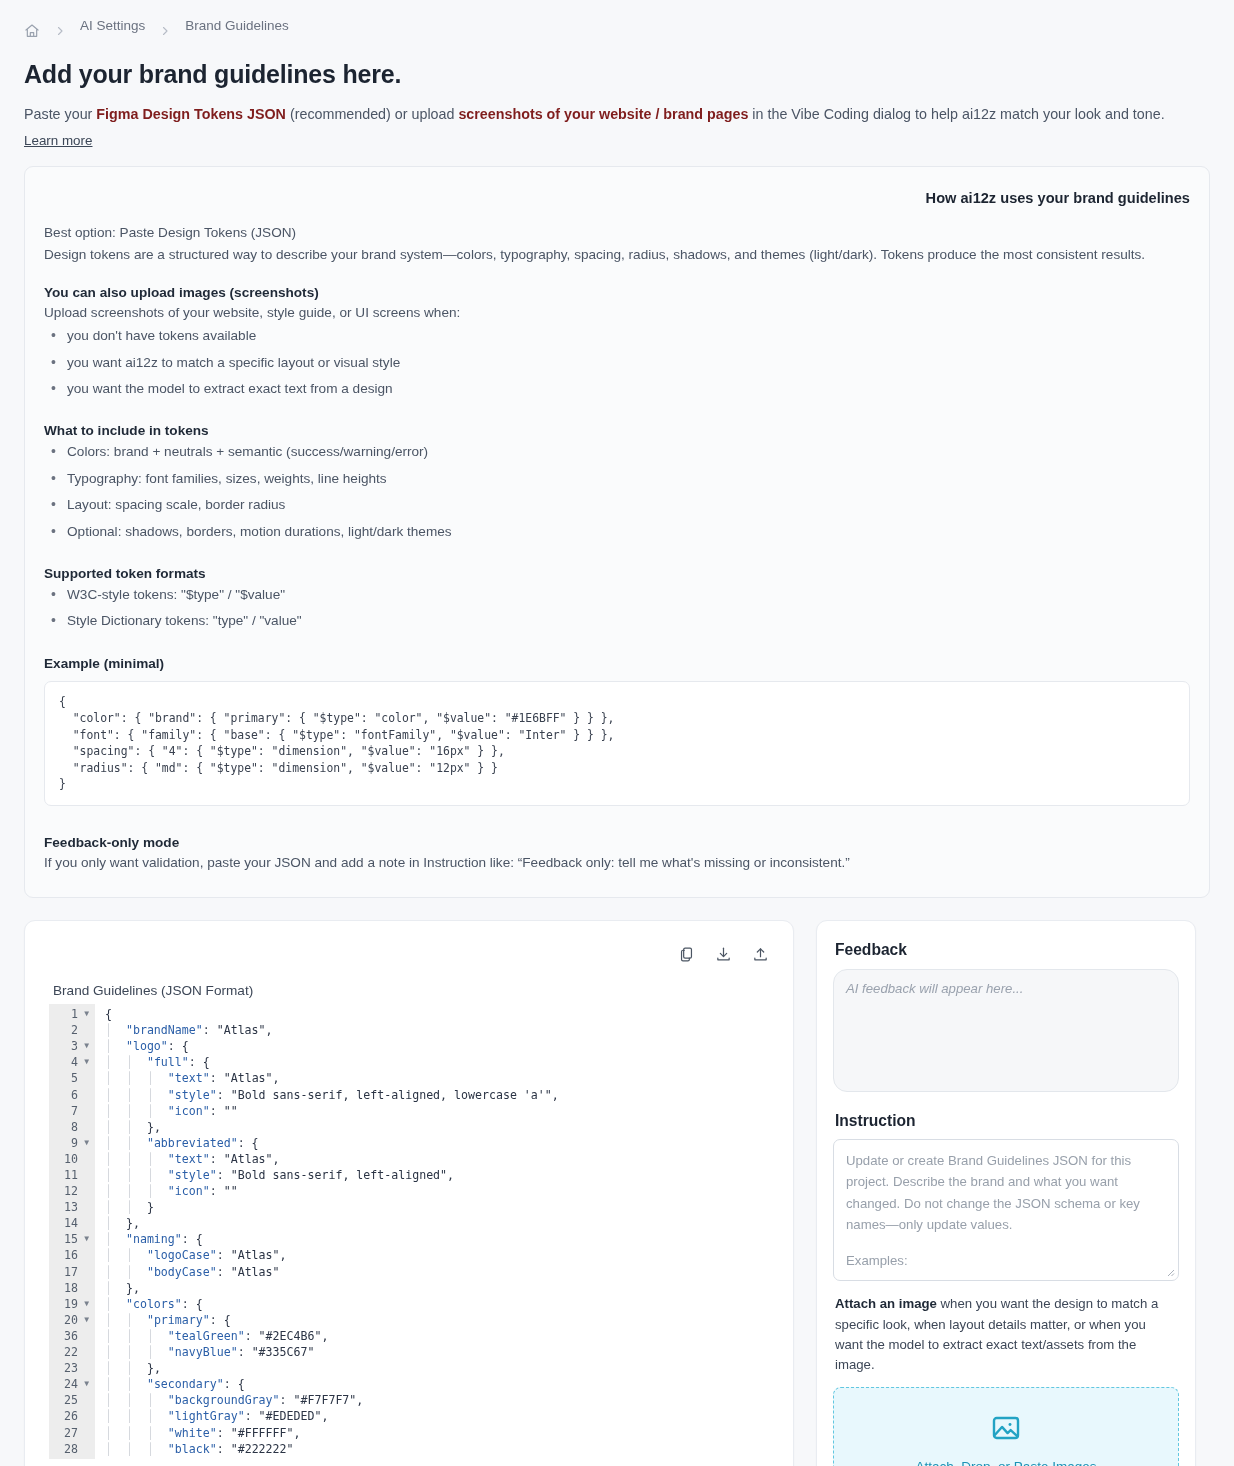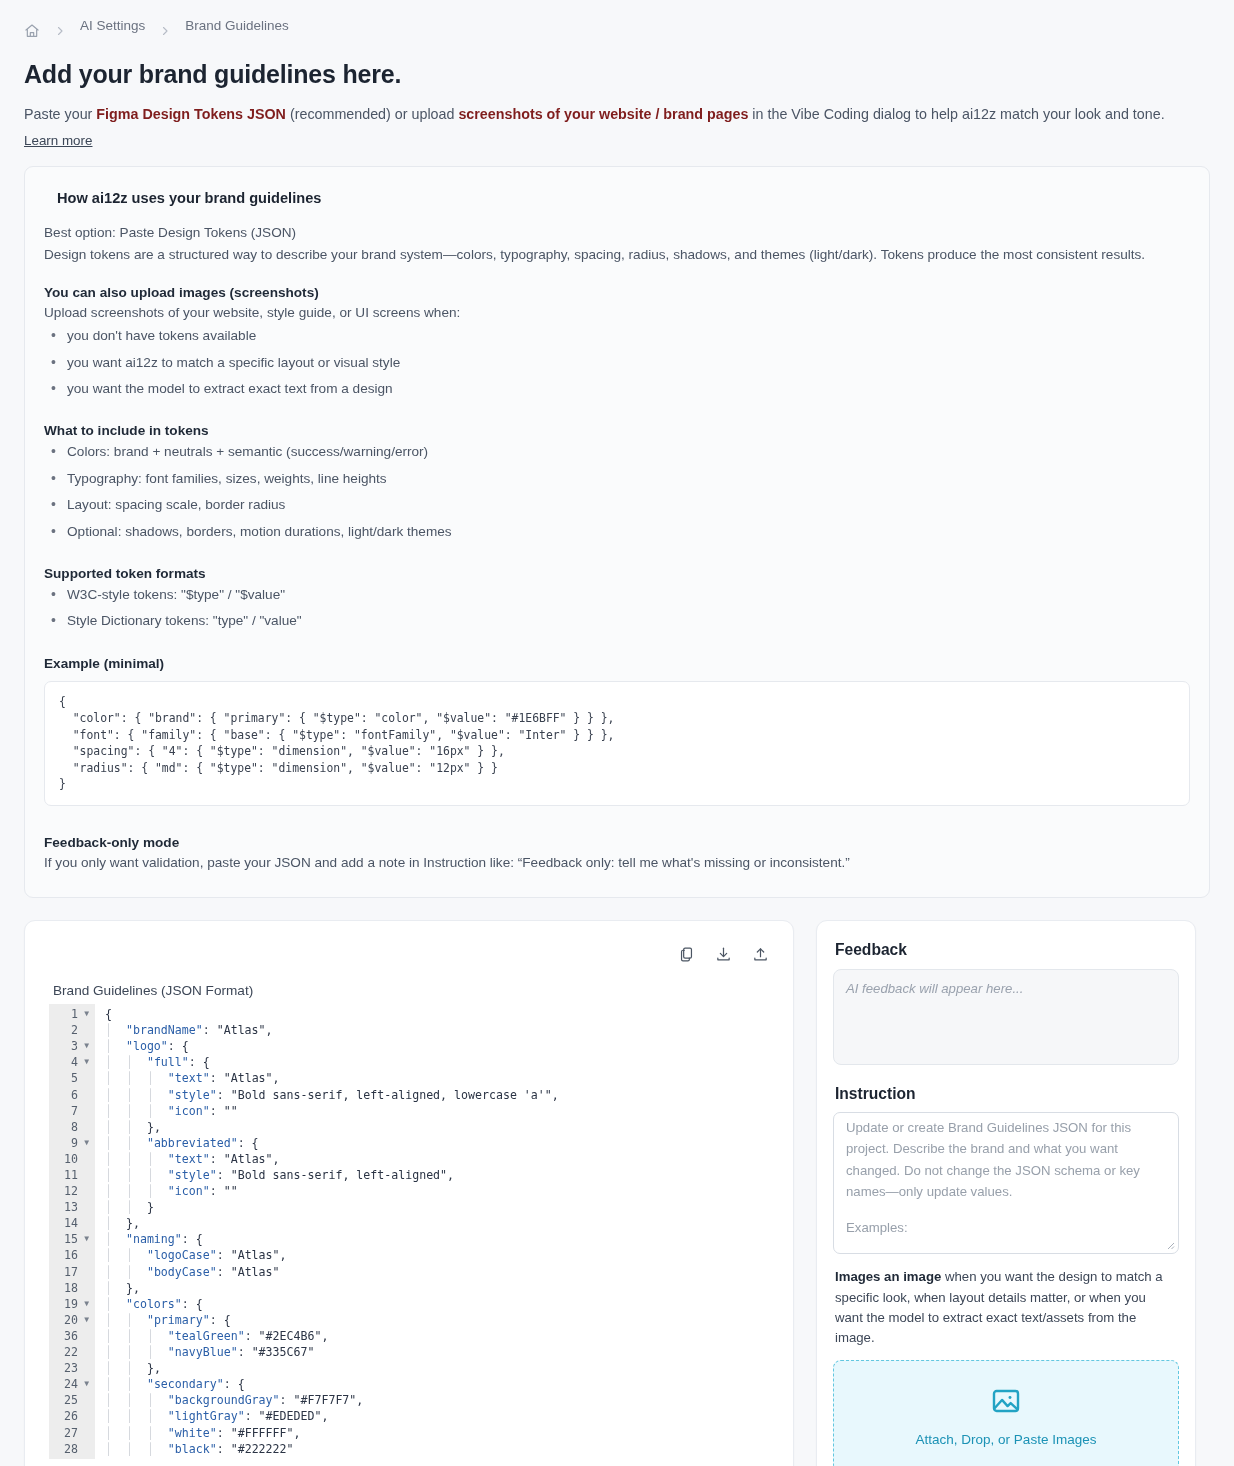--- a/index.html
+++ b/index.html
@@ -32,21 +32,21 @@
   }
 
   
   .info-card {
     margin-top:17px;
     background:#fafbfc;
     border:1px solid #e6e9ee;
     border-radius:9px;
     padding:23px 19px 22px 19px;
   }
-  .info-card h2 { font-size:14.6px; font-weight:bold; color:#1c2431; margin:0 0 17px 13px; }
+  .info-card h2 { font-size:14.6px; font-weight:bold; color:#1c2431; margin:0 0 17px 13px;text-align:right; }
   .sec-head { font-size:13.6px; font-weight:bold; color:#1f2937; margin:0 0 3px 0; }
   .sec-line { font-size:13.6px; color:#4b5565; margin:0 0 2px 0; line-height:1.45; }
   .gap { height:18px; }
   ul.bullets { margin:4px 0 0 0; padding:0 0 0 19px; list-style:none; }
   ul.bullets li {
     font-size:13.6px; color:#4b5565; line-height:1.5; margin-bottom:6px; position:relative; padding-left:4px;
   }
   ul.bullets li:before {
     content:"\2022"; position:absolute; left:-12px; top:-1px; color:#6b7280; font-size:14px;
   }
@@ -98,29 +98,29 @@
   .side-card {
     width:380px;
     background:#ffffff;
     border:1px solid #e9ecf1;
     border-radius:11px;
     padding:18px 16px 18px 16px;
     box-shadow:0 1px 2px rgba(16,24,40,.04);
   }
   .side-h { font-size:15.6px; font-weight:bold; color:#1c2431; margin:2px 0 10px 2px; }
   .feedback-box {
-    height:96px; background:#f6f7f9; border:1px solid #e3e7ec; border-radius:8px;
+    height:123px; background:#f6f7f9; border:1px solid #e3e7ec; border-radius:14px;
     padding:11px 12px; font-size:13.2px; font-style:italic; color:#9aa2ae;
     overflow:hidden; cursor:text;
   }
   .side-h2 { font-size:15.6px; font-weight:bold; color:#1c2431; margin:20px 0 9px 2px; }
   .instr-box {
     position:relative;
     height:142px; background:#ffffff; border:1px solid #d8dde4; border-radius:7px;
-    padding:4px 12px; font-size:13.2px; color:#98a0ab; line-height:1.62;
+    padding:10px 12px; font-size:13.2px; color:#98a0ab; line-height:1.62;
     overflow:hidden; cursor:text;
   }
   .instr-box .examples { margin-top:14px; }
   .resize-grip {
     position:absolute; right:3px; bottom:3px; width:10px; height:10px;
     color:#a9b0ba; font-size:10px; line-height:10px;
   }
   .attach-note { font-size:13.2px; color:#3d4757; line-height:1.55; margin:13px 2px 11px 2px; }
   .attach-note b { font-weight:bold; color:#1f2937; }
   .dropzone {
@@ -366,21 +366,21 @@
       <div class="instr-box">
         <div>Update or create Brand Guidelines JSON for this project. Describe the brand and what you want changed. Do not change the JSON schema or key names—only update values.</div>
         <div class="examples">Examples:</div>
         <span class="resize-grip">
           <svg width="10" height="10" viewBox="0 0 10 10" stroke="currentColor" stroke-width="1" fill="none">
               <path d="M9 3 3 9M9 6.5 6.5 9"></path>
             </svg>
         </span>
       </div>
 
-      <div class="attach-note"><b>Images an image</b><span> when you want the design to match a specific look, when layout details matter, or when you want the model to extract exact text/assets from the image.</span></div>
+      <div class="attach-note"><b>Attach an image</b><span> when you want the design to match a specific look, when layout details matter, or when you want the model to extract exact text/assets from the image.</span></div>
 
       <div class="dropzone">
         <span>
           <svg width="32" height="32" viewBox="0 0 24 24" fill="none" stroke="#22a3c4" stroke-width="1.8" stroke-linecap="round" stroke-linejoin="round">
             <rect x="3" y="4.5" width="18" height="15" rx="2"></rect>
             <circle cx="15" cy="9.4" r="1.1" fill="#22a3c4" stroke="none"></circle>
             <path d="M3.6 17.3 9 11.2l4.2 4.6 2.3-2.2 4.9 4.5"></path>
           </svg>
         </span>
         <span class="dz-label">Attach, Drop, or Paste Images</span>

